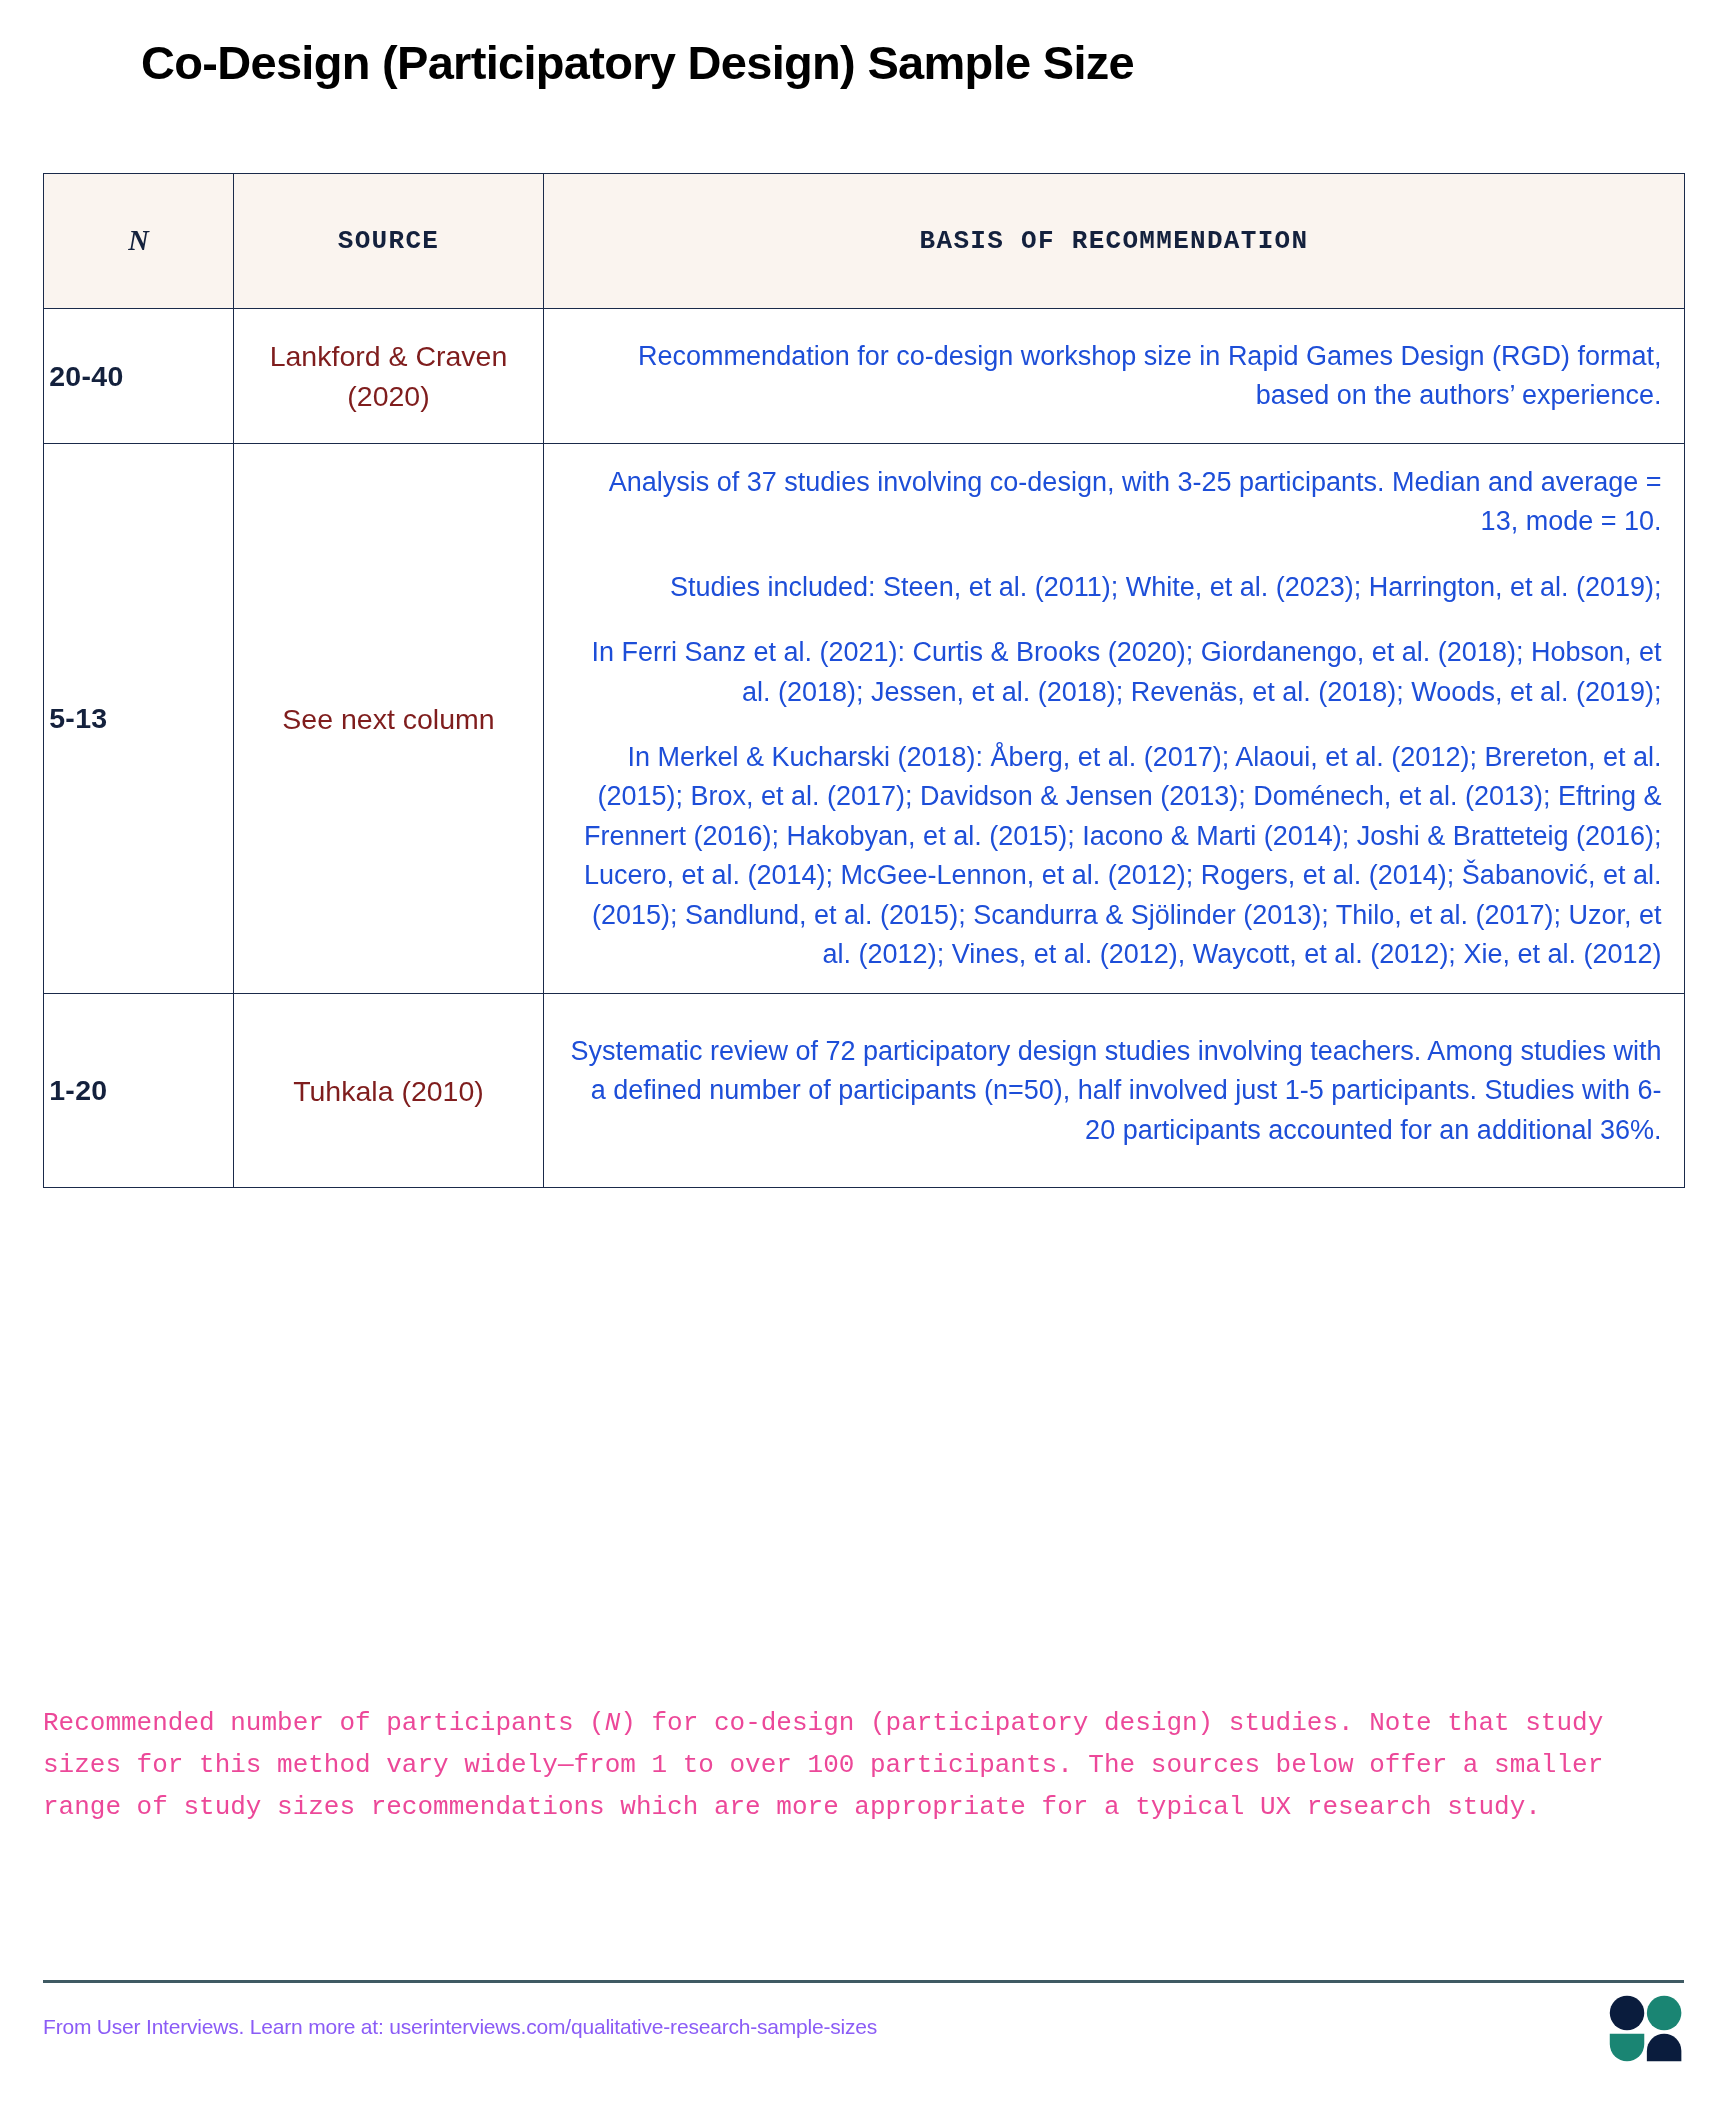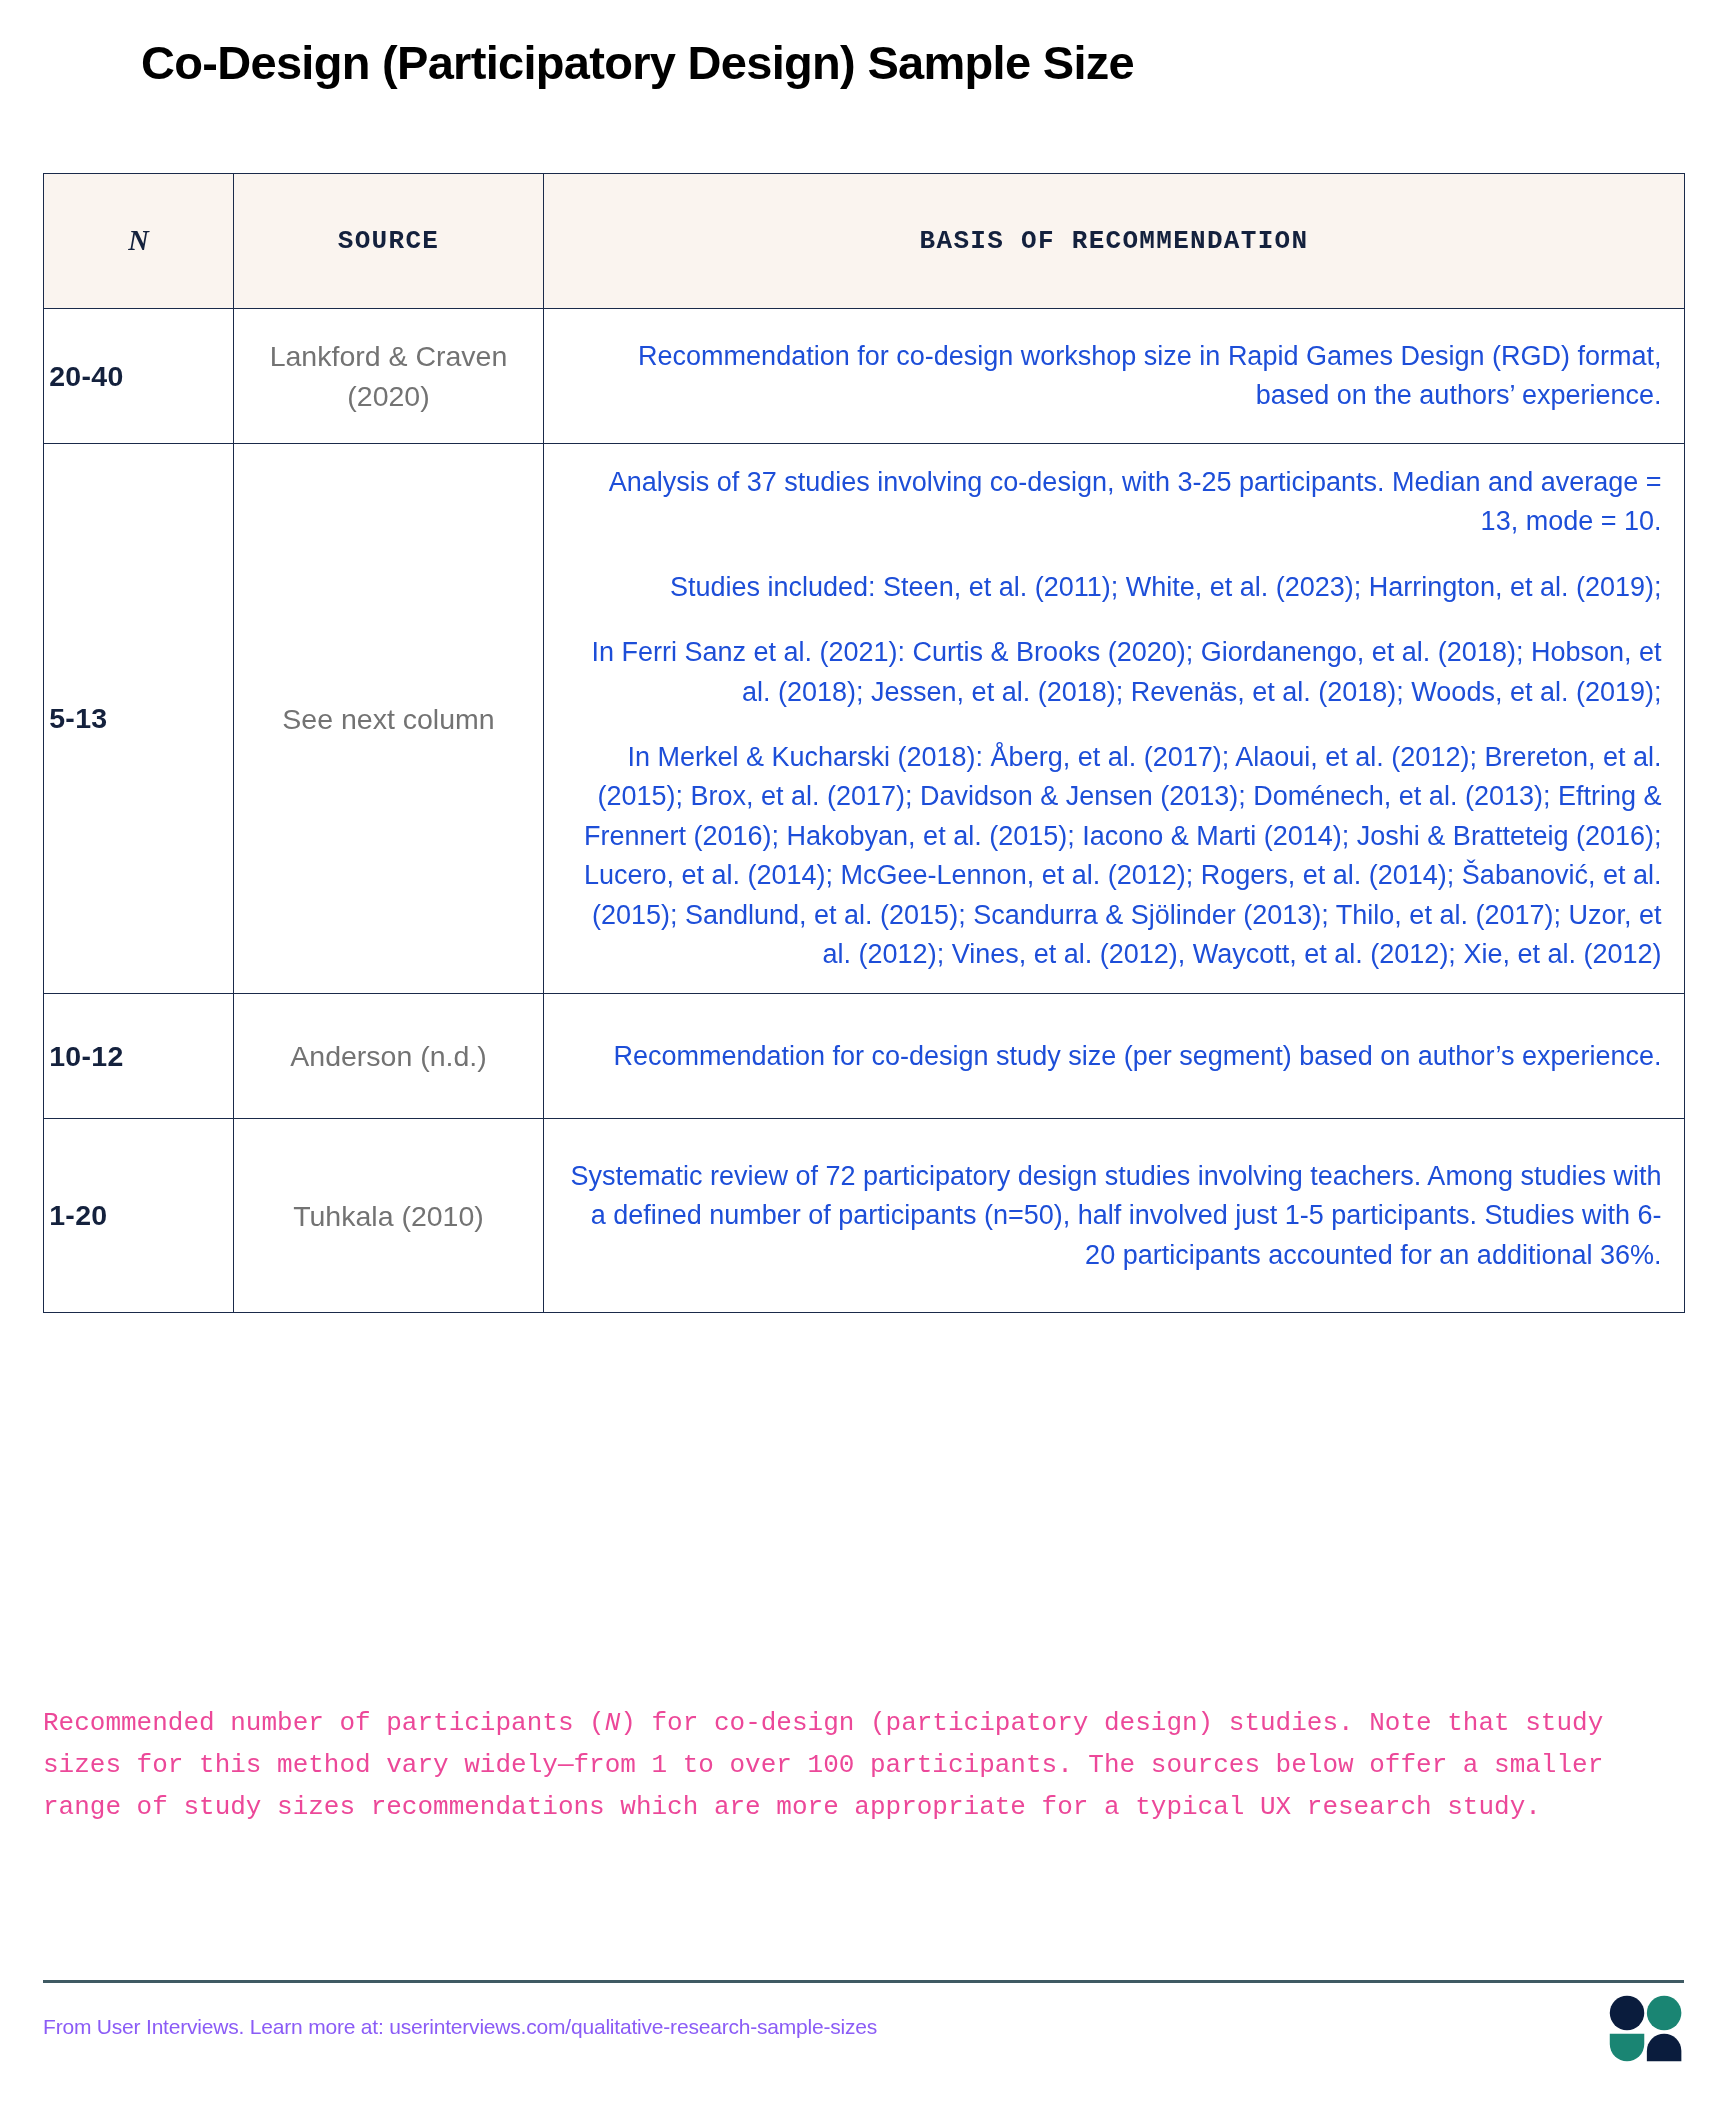--- a/index.html
+++ b/index.html
@@ -85,21 +85,21 @@
     font-size: 28.5px;
     font-weight: bold;
     color: #14213d;
     padding: 8.6px 5.2px;
     letter-spacing: 0.3px;
   }
   .cell-source {
     text-align: center;
     font-size: 28.5px;
     font-weight: normal;
-    color: #737373;
+    color: #7f1d1d;
     line-height: 1.42;
     padding: 12px 12px;
   }
   .cell-basis {
     text-align: right;
     font-size: 27px;
     font-weight: normal;
     color: #1d4ed8;
     line-height: 1.46;
     padding: 19px 22.5px 19px 22.5px;
@@ -197,27 +197,20 @@
         <tr class="row-2">
           <td class="cell-n">5-13</td>
           <td class="cell-source">See next column</td>
           <td class="cell-basis">
             <p>Analysis of 37 studies involving co-design, with 3-25 participants. Median and average = 13, mode = 10.</p>
             <p>Studies included: Steen, et al. (2011); White, et al. (2023); Harrington, et al. (2019);</p>
             <p>In Ferri Sanz et al. (2021): Curtis &amp; Brooks (2020); Giordanengo, et al. (2018); Hobson, et al. (2018); Jessen, et al. (2018); Revenäs, et al. (2018); Woods, et al. (2019);</p>
             <p>In Merkel &amp; Kucharski (2018): Åberg, et al. (2017); Alaoui, et al. (2012); Brereton, et al. (2015); Brox, et al. (2017); Davidson &amp; Jensen (2013); Doménech, et al. (2013); Eftring &amp; Frennert (2016); Hakobyan, et al. (2015); Iacono &amp; Marti (2014); Joshi &amp; Bratteteig (2016); Lucero, et al. (2014); McGee-Lennon, et al. (2012); Rogers, et al. (2014); Šabanović, et al. (2015); Sandlund, et al. (2015); Scandurra &amp; Sjölinder (2013); Thilo, et al. (2017); Uzor, et al. (2012); Vines, et al. (2012), Waycott, et al. (2012); Xie, et al. (2012)</p>
           </td>
         </tr>
-        <tr class="row-3">
-          <td class="cell-n">10-12</td>
-          <td class="cell-source">Anderson (n.d.)</td>
-          <td class="cell-basis">
-            <p>Recommendation for co-design study size (per segment) based on author’s experience.</p>
-          </td>
-        </tr>
         <tr class="row-4">
           <td class="cell-n">1-20</td>
           <td class="cell-source">Tuhkala (2010)</td>
           <td class="cell-basis">
             <p>Systematic review of 72 participatory design studies involving teachers. Among studies with a defined number of participants (n=50), half involved just 1-5 participants. Studies with 6-20 participants accounted for an additional 36%.</p>
           </td>
         </tr>
       </tbody>
     </table>
   </div>

